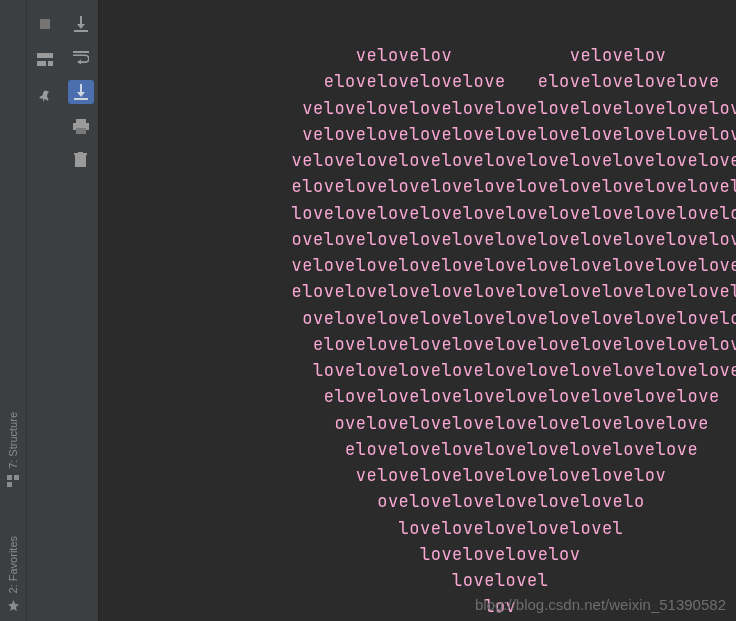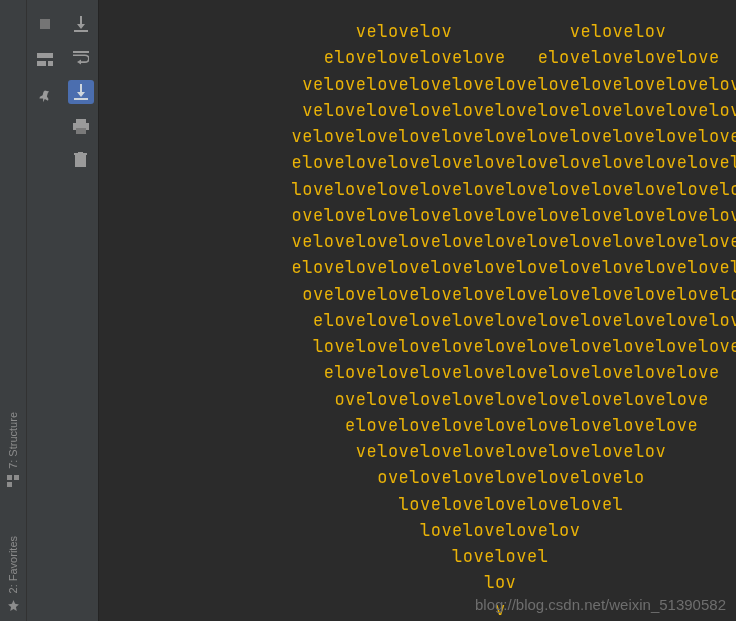--- a/index.html
+++ b/index.html
@@ -75,26 +75,26 @@
     background: #4b6eaf;
     color: #d8d8d8;
   }
   .tool-btn svg { display: block; }
 
   .editor {
     position: absolute;
     left: 99px; top: 0;
     width: 637px; height: 100%;
     background: #2b2b2b;
-    color: #eab308;
+    color: #f9a8d4;
     font-family: 'JetBrains Mono','Consolas','Menlo',monospace;
     font-size: 17px;
     line-height: 26.25px;
     letter-spacing: 0.5px;
-    padding-top: 18px;
+    padding-top: 42px;
     white-space: pre;
     overflow: hidden;
   }
   .line { text-align: left; }
   .watermark {
     position: absolute;
     right: 10px;
     bottom: 8px;
     color: #6e6e6e;
     font-size: 15px;

